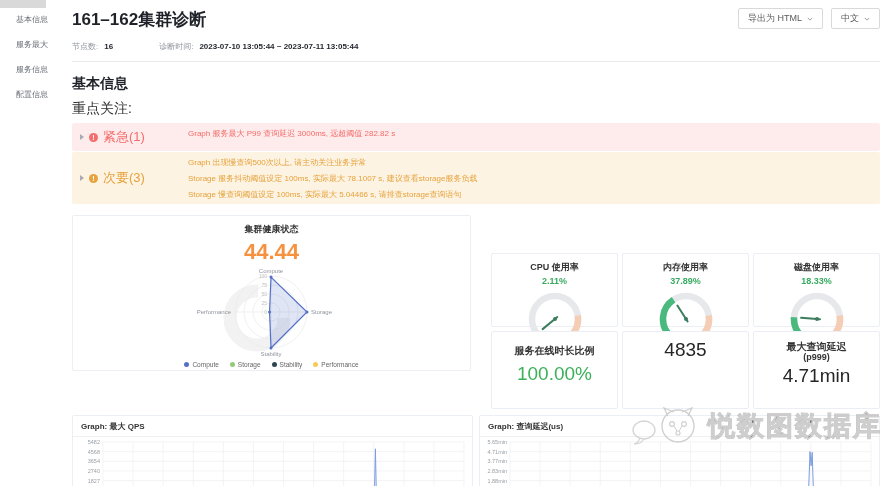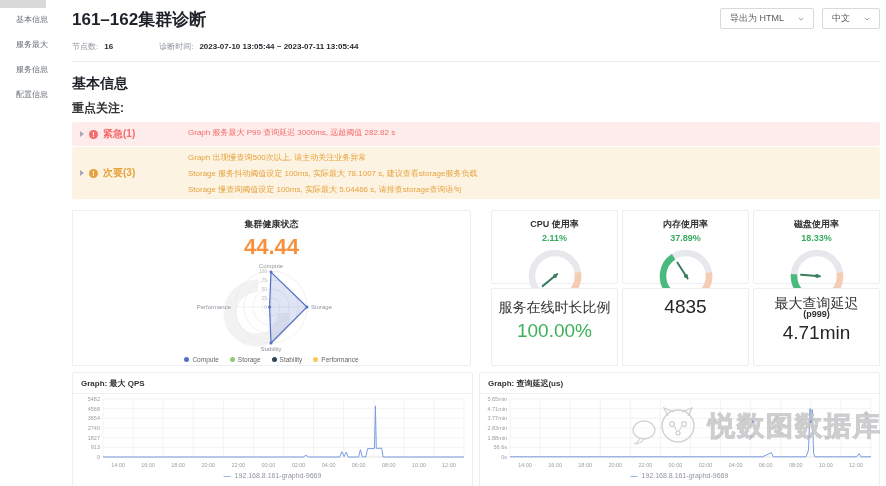--- a/index.html
+++ b/index.html
@@ -7,71 +7,71 @@
     font-family:"Liberation Sans","DejaVu Sans",sans-serif; color:#262626; position:relative; }
   .corner-strip { position:absolute; top:0; left:0; width:46px; height:8px; background:#d9d9d9; }
   
   .sidebar { position:absolute; top:15px; left:16px; width:52px; }
   .side-item { font-size:8px; color:#646a73; margin-bottom:16px; cursor:pointer; line-height:9px; }
   
   .main { position:absolute; left:72px; top:8px; width:808px; }
   .hdr { display:flex; justify-content:space-between; align-items:flex-start; }
   .title { font-size:17px; font-weight:bold; color:#1f2329; }
   .hdr-btns { display:flex; gap:8px; }
-  .btn { display:flex; align-items:center; gap:14px; font-size:9px; color:#595959;
+  .btn { display:flex; align-items:center; gap:5px; font-size:9px; color:#595959;
     border:1px solid #d9d9d9; border-radius:2px; background:#fff; padding:3px 9px; cursor:pointer; }
   .chev { width:6px; height:6px; display:inline-block; }
   .meta { display:flex; gap:46px; margin-top:10px; padding-bottom:9px; border-bottom:1px solid #ececec; }
   .meta-pair { display:flex; gap:6px; align-items:baseline; }
   .meta-label { font-size:8px; color:#8f959e; }
   .meta-value { font-size:8px; font-weight:bold; color:#1f2329; }
   .section-title { font-size:14px; font-weight:bold; color:#1f2329; margin:13px 0 7px; }
   
   .alerts { margin-top:2px; }
-  .alerts-title { font-size:12px; font-weight:bold; color:#333; margin-bottom:5px; }
+  .alerts-title { font-size:14px; font-weight:normal; color:#333; margin-bottom:5px; }
   .alert-group { display:flex; padding:5px 8px; border-radius:2px; margin-bottom:1px; }
   .alert-red { background:#fdeceb; }
   .alert-orange { background:#fdf3e2; }
   .alert-left { width:108px; display:flex; align-items:center; gap:5px; flex-shrink:0; cursor:pointer; }
   .tri { width:0; height:0; border-top:3px solid transparent; border-bottom:3px solid transparent; border-left:4px solid #a8abb2; }
   .warn-ic { width:9px; height:9px; border-radius:50%; color:#fff; font-size:7px; line-height:9px; text-align:center; font-weight:bold; }
   .warn-red { background:#f56c6c; }
   .warn-orange { background:#e6a23c; }
-  .sev { font-size:10px; font-weight:bold;text-align:center; }
+  .sev { font-size:13px; font-weight:normal;text-align:center; }
   .sev-red { color:#f56c6c; }
   .sev-orange { color:#e6a23c; }
   .alert-msgs { display:flex; flex-direction:column; gap:7px; padding-top:1px; }
   .msg { font-size:8px; line-height:9px; }
   .msg-red { color:#f56c6c; }
   .msg-orange { color:#e6a23c; }
   
   .cards { display:flex; gap:20px; margin-top:11px; }
   .card { background:#fff; border:1px solid #ebeef5; border-radius:2px; }
   .health-card { width:399px; height:156px; position:relative; }
   .card-title { font-size:9px; font-weight:bold; color:#333; text-align:center; padding-top:7px; }
   .score { font-size:22px; font-weight:bold; color:#f7913d; text-align:center; margin-top:3px; }
   .radar-legend { display:flex; justify-content:center; gap:11px; margin-top:0px; }
   .rleg-item { display:flex; align-items:center; gap:3px; font-size:6.5px; color:#666; cursor:pointer; }
   .rleg-dot { width:5px; height:5px; border-radius:50%; }
-  .right-grid { flex:1; display:grid; grid-template-columns:repeat(3,1fr); grid-template-rows:74px 78px; gap:4px; }
+  .right-grid { flex:1; display:grid; grid-template-columns:repeat(3,1fr); grid-template-rows:74px 78px; gap:4px;margin-top:38px; }
   .gauge-val { font-size:9px; font-weight:bold; color:#38ab60; text-align:center; margin-top:2px; }
   .gauge-wrap { display:flex; justify-content:center; margin-top:1px; }
-  .stat-title { font-size:14px; font-weight:normal; color:#333; text-align:center; padding-top:13px; line-height:11px; }
+  .stat-title { font-size:10px; font-weight:bold; color:#333; text-align:center; padding-top:13px; line-height:11px; }
   .stat-sub { font-size:9px; font-weight:bold; color:#333; text-align:center; line-height:10px; }
   .stat-value { font-size:19px; text-align:center; margin-top:7px; color:#262626; }
   
   .graphs { display:flex; gap:6px; margin-top:6px; }
   .graph-card { flex:1; height:118px; }
   .graph-title { font-size:8px; font-weight:bold; color:#333; padding:5px 8px 4px; border-bottom:1px solid #f0f0f0; }
   .graph-legend { display:flex; justify-content:center; align-items:center; gap:4px; font-size:7px; color:#8f959e; margin-top:-2px; }
   .leg-dash { color:#7b9ce1; font-weight:bold; }
   
   .watermark { position:absolute; right:4px; bottom:38px; display:flex; align-items:center; gap:4px;
     pointer-events:none; z-index:5; opacity:0.85; }
-  .wm-text { font-size:27px; font-weight:bold; letter-spacing:2px; color:#1d4ed8;
+  .wm-text { font-size:27px; font-weight:bold; letter-spacing:2px; color:#000000;
     -webkit-text-stroke:1px #c6c6c6; }
 </style>
 </head>
 <body>
 
 <div class="corner-strip"></div>
 
 <aside class="sidebar">
   <div class="side-item">基本信息</div>
   <div class="side-item">服务最大</div>

